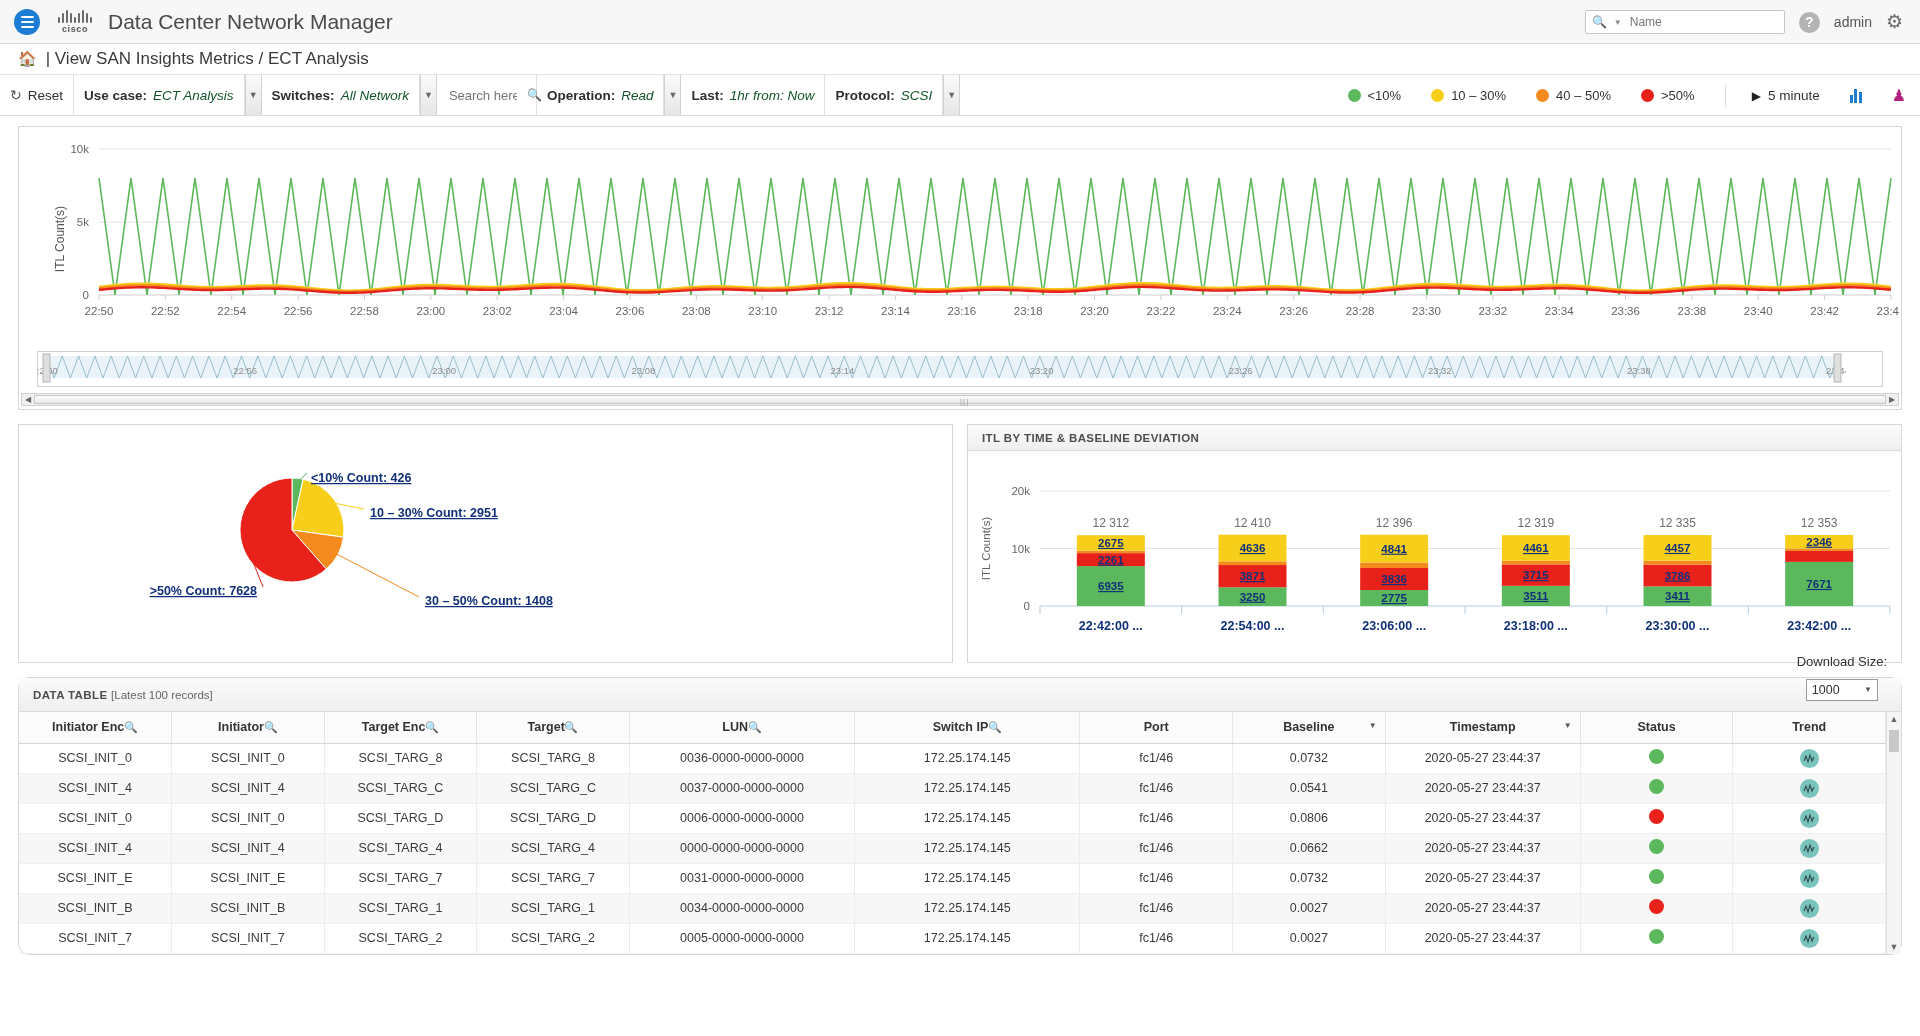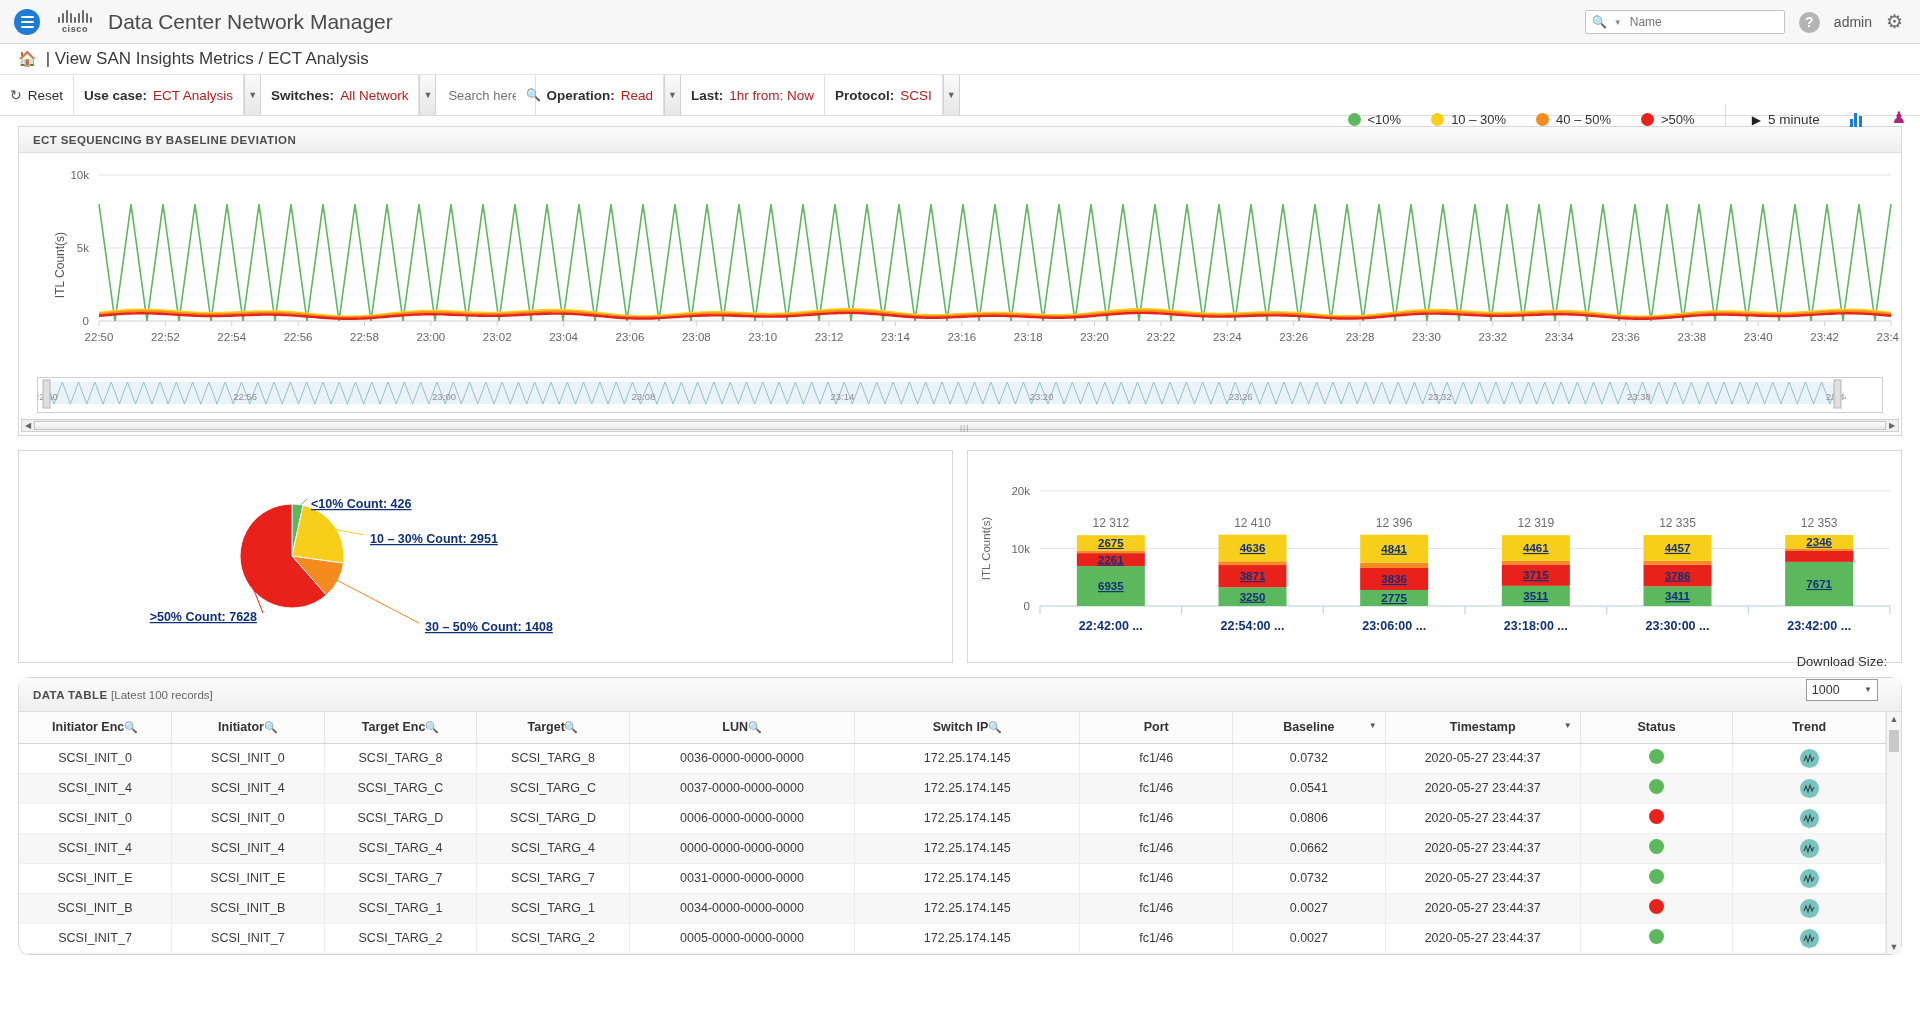--- a/index.html
+++ b/index.html
@@ -69,38 +69,38 @@
   .filterbar {
     height:41px; background:#fff; border-bottom:1px solid #dcdcdc;
     display:flex; align-items:stretch; position:relative;
   }
   .fb-item {
     display:flex; align-items:center; padding:0 10px; gap:6px;
     border-right:1px solid #e0e0e0; font-size:13.5px; color:#2f2f2f; cursor:pointer;
   }
   .fb-item.nb { border-right:0; }
   .fb-lbl { font-weight:bold; }
-  .fb-val { color:#b91c1c; }
+  .fb-val { color:#14532d;font-style:italic; }
   .reset-ico { color:#555; font-size:14px; }
   .sel-arrow {
     width:17px; align-self:stretch; background:linear-gradient(#fafafa,#e6e6e6);
     border-left:1px solid #d2d2d2; border-right:1px solid #d2d2d2;
     display:flex; align-items:center; justify-content:center; color:#666; font-size:9px; cursor:pointer;
   }
   .fb-search {
     display:flex; align-items:center; width:100px; padding:0 6px 0 10px;
     font-size:12px; color:#9a9a9a; border-right:1px solid #e0e0e0; gap:8px;
   }
   .fb-search input {
     border:0; outline:0; width:72px; background:transparent; font-size:13px; color:#666;
     font-family:"Liberation Sans", sans-serif;
   }
   .fb-search .mag { color:#4a4a4a; font-size:12px; }
   .legend {
-    position:absolute; right:14px; top:11px; height:41px; display:flex; align-items:flex-end; gap:16px;
+    position:absolute; right:14px; top:0; height:41px; display:flex; align-items:center; gap:16px;
   }
   .lg-item { display:flex; align-items:center; gap:7px; margin-right:14px; font-size:13px; color:#333; }
   .dot { width:13px; height:13px; border-radius:50%; display:block; }
   .lg-sep { width:1px; height:22px; background:#dcdcdc; margin:0 10px 0 0; }
   .play-grp { display:flex; align-items:center; gap:7px; font-size:13.5px; color:#333; cursor:pointer; }
   .tri { color:#222; font-size:12px; }
   .bar-ico { display:flex; align-items:flex-end; gap:1.5px; height:14px; margin:0 14px; cursor:pointer; }
   .bar-ico i { width:3px; background:#1d7dd4; display:block; }
   .bar-ico i:nth-child(1){height:8px}
   .bar-ico i:nth-child(2){height:14px}
@@ -289,21 +289,20 @@
         <i></i>
         <i></i>
       </div>
     <div class="person-ico">♟</div>
   </div>
 </div>
 
 <div class="content">
 
   <div class="panel">
-    <div class="panel-hd">ECT SEQUENCING BY BASELINE DEVIATION</div>
     <div class="linechart-body">
       <div class="ylabel">ITL Count(s)</div>
       <svg id="lineSvg" width="1880" height="224" viewBox="0 0 1880 224">
           <text x="70" y="172" class="axis-txt" text-anchor="end">0</text>
           <line x1="80" y1="95" x2="1872" y2="95" stroke="#e2e2e2" stroke-width="1"></line>
           <text x="70" y="99" class="axis-txt" text-anchor="end">5k</text>
           <line x1="80" y1="22" x2="1872" y2="22" stroke="#e2e2e2" stroke-width="1"></line>
           <text x="70" y="26" class="axis-txt" text-anchor="end">10k</text>
           <line x1="80" y1="168" x2="1872" y2="168" stroke="#cfcfcf" stroke-width="1"></line>
           <line x1="80" y1="168" x2="80" y2="173" stroke="#cfcfcf"></line>
@@ -407,20 +406,21 @@
             <path d="M 312.3898159715937 77.56931649185567 L 345 84" fill="none" stroke="#f7cf1a" stroke-width="1"></path>
             <text x="351" y="92" text-anchor="start" font-size="12.5" fill="#10307a" font-weight="bold" text-decoration="underline">10 – 30% Count: 2951</text>
             <path d="M 315.2404277121037 127.79794435247481 L 400 172" fill="none" stroke="#f58a1f" stroke-width="1"></path>
             <text x="406" y="180" text-anchor="start" font-size="12.5" fill="#10307a" font-weight="bold" text-decoration="underline">30 – 50% Count: 1408</text>
             <path d="M 228.07299504204119 121.89864567080879 L 244 162" fill="none" stroke="#e8211a" stroke-width="1"></path>
             <text x="238" y="170" text-anchor="end" font-size="12.5" fill="#10307a" font-weight="bold" text-decoration="underline">&gt;50% Count: 7628</text>
           </svg>
       </div>
     </div>
     <div class="panel panel-itl">
+      <div class="panel-hd">ITL BY TIME &amp; BASELINE DEVIATION</div>
       <div class="itl-body">
         <svg id="barSvg" width="931" height="211" viewBox="0 0 931 211">
             <text x="62" y="159" class="axis-txt" text-anchor="end">0</text>
             <line x1="72" y1="97.5" x2="922" y2="97.5" stroke="#e4e4e4"></line>
             <text x="62" y="101.5" class="axis-txt" text-anchor="end">10k</text>
             <line x1="72" y1="40" x2="922" y2="40" stroke="#e4e4e4"></line>
             <text x="62" y="44" class="axis-txt" text-anchor="end">20k</text>
             <line x1="72" y1="155" x2="922" y2="155" stroke="#b9cde0"></line>
             <text x="0" y="0" class="axis-txt" text-anchor="middle" transform="translate(22,97.5) rotate(-90)">ITL Count(s)</text>
             <rect x="108.83333333333331" y="115.12375" width="68" height="39.87625" fill="#5cb85c"></rect>

